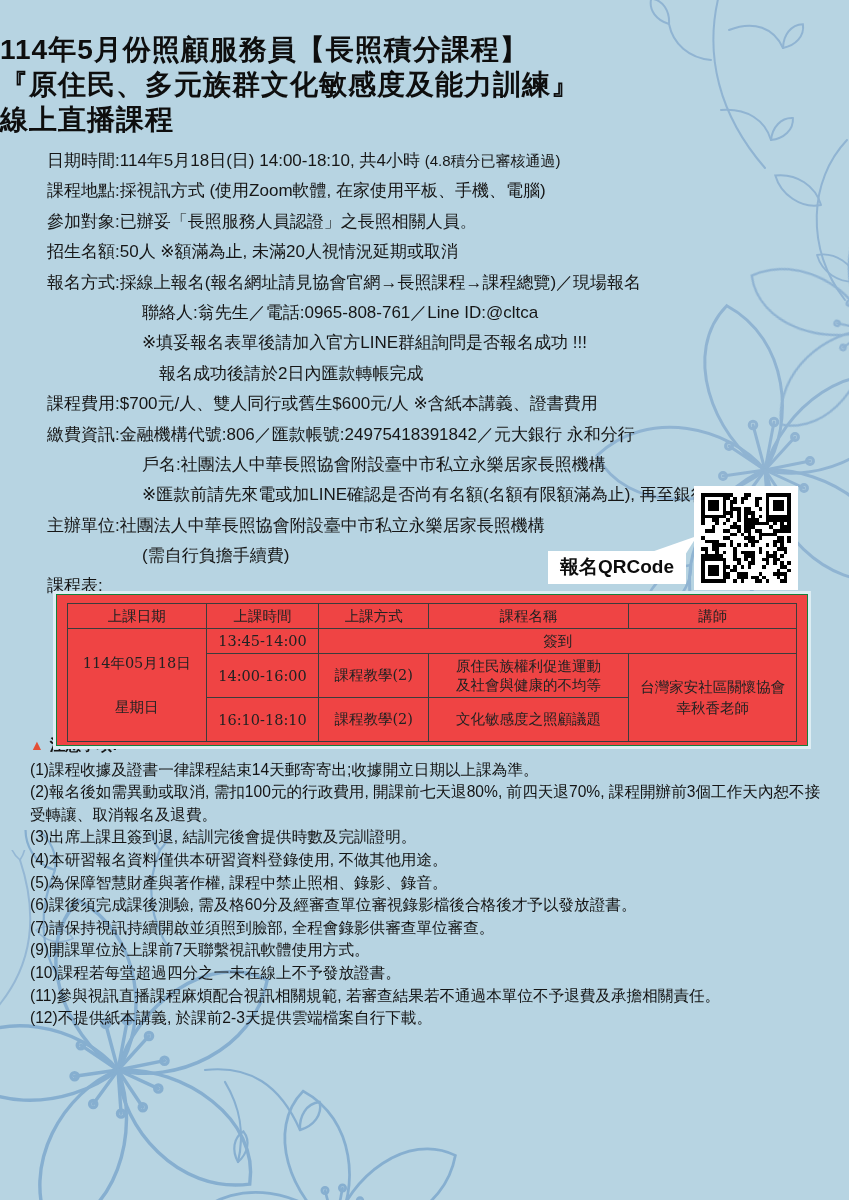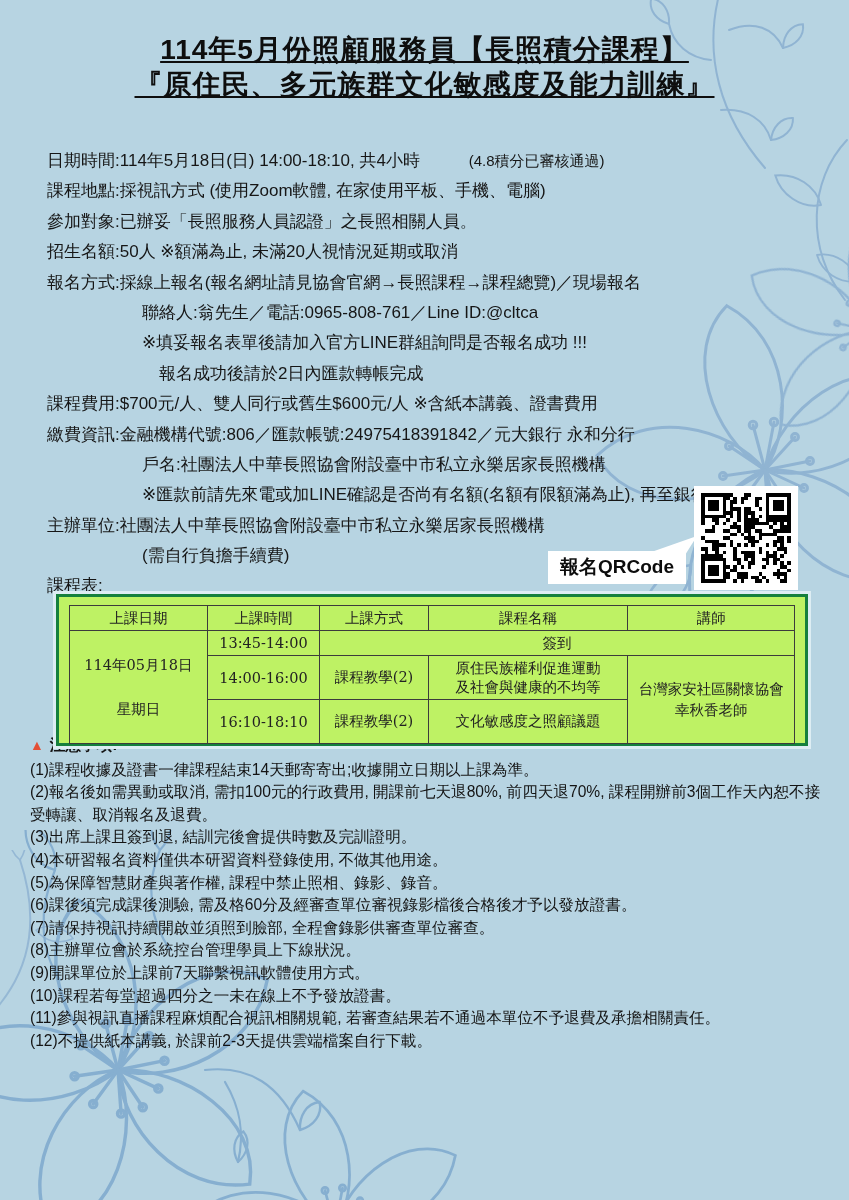--- a/index.html
+++ b/index.html
@@ -7,44 +7,44 @@
     position:relative;width:849px;height:1200px;margin:0 auto;
     background:#b7d4e2;overflow:hidden;
     font-family:"Liberation Sans","DejaVu Sans",sans-serif;color:#1b1b1b;
   }
   .deco{position:absolute;pointer-events:none;z-index:0;}
   .deco-tr{top:0;right:0;}
   .deco-bl{bottom:0;left:0;}
   .deco-ml{top:850px;left:0;}
   .content{position:relative;z-index:1;}
 
-  .title{position:absolute;top:32px;left:0;width:100%;text-align:center;
-    font-weight:bold;color:#0e0e0e;font-size:28px;line-height:35px;letter-spacing:1px;text-decoration:underline;}
+  .title{position:absolute;top:32px;left:0;width:100%;
+    font-weight:bold;color:#0e0e0e;font-size:28px;line-height:35px;letter-spacing:1px;}
 
   #info-lines{position:absolute;top:146px;left:47px;width:760px;}
   .info-line{height:30.4px;line-height:30.4px;font-size:17px;white-space:nowrap;color:#161616;}
   .ind1{padding-left:95px;}
   .ind2{padding-left:112px;}
   .b{font-weight:normal;}
-  .sm{font-size:15px;margin-left:44px;}
+  .sm{font-size:15px;}
 
   
   .qr-box{position:absolute;left:694px;top:486px;width:104px;height:104px;background:#ffffff;
     display:flex;align-items:center;justify-content:center;z-index:2;}
   .qr-grid{display:grid;width:90px;height:90px;
     grid-template-columns:repeat(25,1fr);grid-template-rows:repeat(25,1fr);}
   .qd{background:#000;}
   .qr-pointer{position:absolute;left:645px;top:536px;width:52px;height:48px;background:#ffffff;
     clip-path:polygon(0 38%,100% 0,42% 100%);z-index:2;}
   .qr-callout{position:absolute;left:548px;top:551px;background:#ffffff;padding:3px 12px 4px 12px;
     font-size:19px;font-weight:bold;color:#0c0c0c;z-index:3;}
 
   
   .table-panel{position:absolute;left:56px;top:594px;width:752px;height:152px;
-    background:#bef264;border:3px solid #15803d;box-shadow:0 0 0 3px #ddedf3;
+    background:#ef4444;border:1px solid #15803d;box-shadow:0 0 0 3px #ddedf3;
     box-sizing:border-box;padding:8px 10px;z-index:2;}
   table.sched{width:100%;height:100%;border-collapse:collapse;
     font-family:"DejaVu Serif","Liberation Serif",serif;font-size:14.5px;color:#222;}
   table.sched th,table.sched td{border:1.4px solid #3c3c3c;text-align:center;
     padding:1px 4px;font-weight:normal;}
   tr.hrow{height:25px;}
   tr.srow{height:25px;}
   tr.crow{height:44px;}
   .datecell div{line-height:20px;}
   .dgap{height:24px;}
@@ -136,20 +136,21 @@
       <use href="#dleafP" transform="translate(20 10) rotate(10) scale(0.8)"></use>
       <use href="#dleafP" transform="translate(36 80) rotate(120) scale(0.7)"></use>
     </g>
   </svg>
 
   <div class="content">
 
     <div class="title">
       <div>114年5月份照顧服務員【長照積分課程】</div>
       <div>『原住民、多元族群文化敏感度及能力訓練』</div>
+      <div>線上直播課程</div>
     </div>
 
     <div id="info-lines">
         <div class="info-line ind0"><span>日期時間:</span><span class="b">114年5月18日(日) 14:00-18:10</span><span>, 共</span><span class="b">4</span><span>小時 </span><span class="sm">(4.8積分已審核通過)</span></div>
         <div class="info-line ind0"><span>課程地點:採視訊方式 (使用Zoom軟體, 在家使用平板、手機、電腦)</span></div>
         <div class="info-line ind0"><span>參加對象:已辦妥「長照服務人員認證」之長照相關人員。</span></div>
         <div class="info-line ind0"><span>招生名額:50人 ※額滿為止, 未滿20人視情況延期或取消</span></div>
         <div class="info-line ind0"><span>報名方式:採線上報名(報名網址請見協會官網→長照課程→課程總覽)／現場報名</span></div>
         <div class="info-line ind1"><span>聯絡人:翁先生／電話:0965-808-761／Line ID:@cltca</span></div>
         <div class="info-line ind1"><span>※填妥報名表單後請加入官方LINE群組詢問是否報名成功 !!!</span></div>
@@ -840,21 +841,20 @@
         <span class="tri">▲</span><span>注意事項:</span>
       </div>
       <div id="notes-list">
           <div class="note-item"><span>(1)課程收據及證書一律課程結束</span><span class="b">14</span><span>天郵寄寄出;收據開立日期以上課為準。</span></div>
           <div class="note-item"><span>(2)報名後如需異動或取消, 需扣</span><span class="b">100</span><span>元的行政費用, 開課前七天退</span><span class="b">80%</span><span>, 前四天退</span><span class="b">70%</span><span>, 課程開辦前</span><span class="b">3</span><span>個工作天內恕不接受轉讓、取消報名及退費。</span></div>
           <div class="note-item"><span>(3)出席上課且簽到退, 結訓完後會提供時數及完訓證明。</span></div>
           <div class="note-item"><span>(4)本研習報名資料僅供本研習資料登錄使用, 不做其他用途。</span></div>
           <div class="note-item"><span>(5)為保障智慧財產與著作權, 課程中禁止照相、錄影、錄音。</span></div>
           <div class="note-item"><span>(6)課後須完成課後測驗, 需及格</span><span class="b">60</span><span>分及經審查單位審視錄影檔後合格後才予以發放證書。</span></div>
           <div class="note-item"><span>(7)請保持視訊持續開啟並須照到臉部, 全程會錄影供審查單位審查。</span></div>
-          <div class="note-item"><span>(8)主辦單位會於系統控台管理學員上下線狀況。</span></div>
           <div class="note-item"><span>(9)開課單位於上課前</span><span class="b">7</span><span>天聯繫視訊軟體使用方式。</span></div>
           <div class="note-item"><span>(10)課程若每堂超過四分之一未在線上不予發放證書。</span></div>
           <div class="note-item"><span>(11)參與視訊直播課程麻煩配合視訊相關規範, 若審查結果若不通過本單位不予退費及承擔相關責任。</span></div>
           <div class="note-item"><span>(12)不提供紙本講義, 於課前</span><span class="b">2-3</span><span>天提供雲端檔案自行下載。</span></div>
         </div>
     </div>
 
   </div>
 </div>
 

